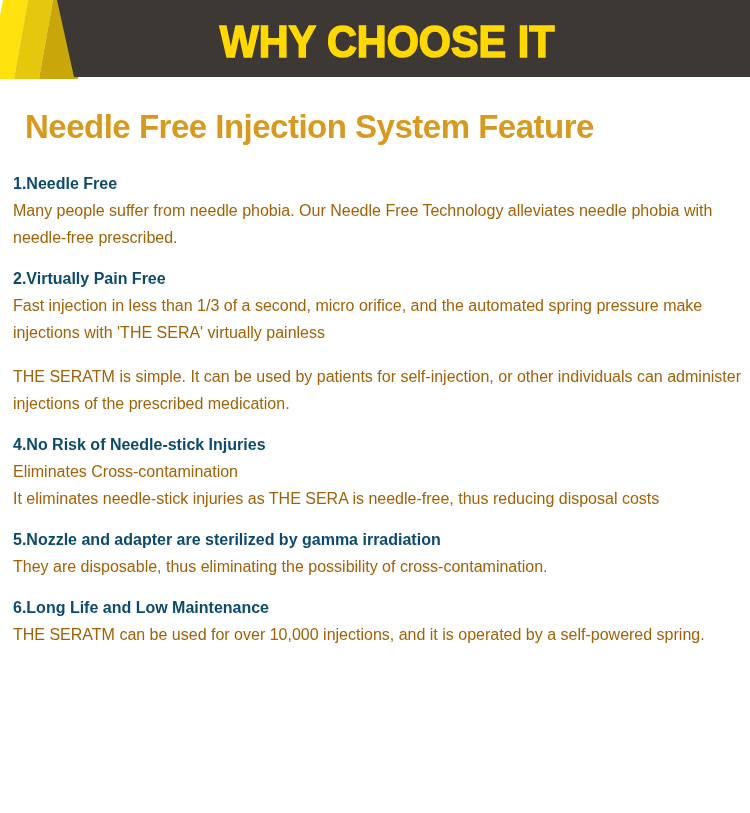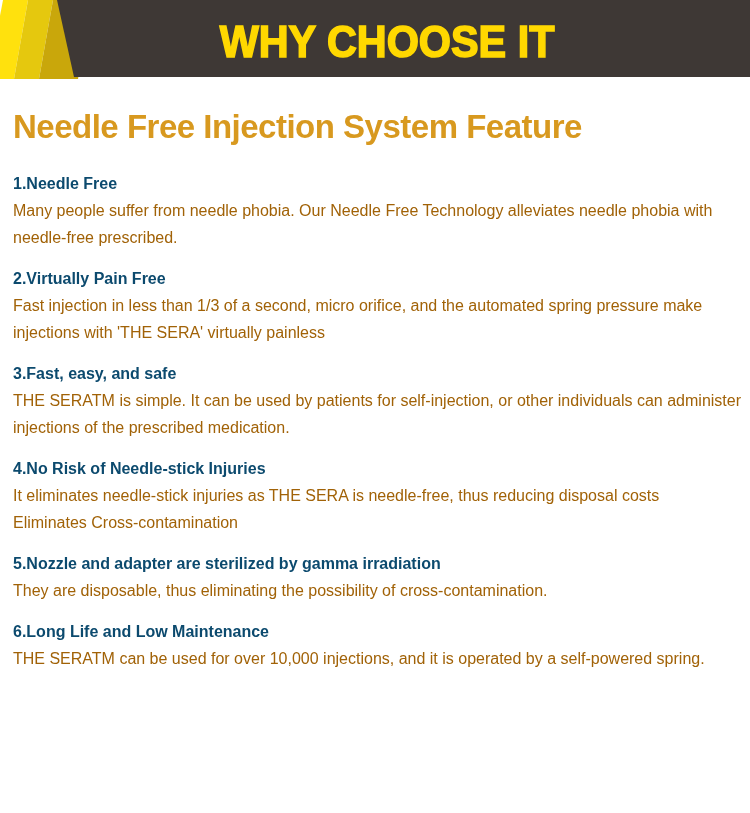--- a/index.html
+++ b/index.html
@@ -39,21 +39,21 @@
     transform: scaleX(0.94);
     white-space: nowrap;
     line-height: 1;
     padding-bottom: 2px;
   }
   main {
     padding-left: 13px;
     padding-right: 10px;
   }
   h1.page-title {
-    margin: 27px 0 27px 0;
+    margin: 27px 0 27px 12px;
     font-size: 33px;
     line-height: 39px;
     font-weight: bold;
     letter-spacing: -0.5px;
     color: #D8991F;
     white-space: nowrap;
   }
   section.feature {
     margin: 0 0 17px 0;
   }
@@ -96,29 +96,28 @@
     <div class="line">needle-free prescribed.</div>
   </section>
 
   <section class="feature">
     <h2>2.Virtually Pain Free</h2>
     <div class="line">Fast injection in less than 1/3 of a second, micro orifice, and the automated spring pressure make</div>
     <div class="line">injections with 'THE SERA' virtually painless</div>
   </section>
 
   <section class="feature">
-    <h2>3.Fast, easy, and safe</h2>
     <div class="line">THE SERATM is simple. It can be used by patients for self-injection, or other individuals can administer</div>
     <div class="line">injections of the prescribed medication.</div>
   </section>
 
   <section class="feature">
     <h2>4.No Risk of Needle-stick Injuries</h2>
+    <div class="line">Eliminates Cross-contamination</div>
     <div class="line">It eliminates needle-stick injuries as THE SERA is needle-free, thus reducing disposal costs</div>
-    <div class="line">Eliminates Cross-contamination</div>
   </section>
 
   <section class="feature">
     <h2>5.Nozzle and adapter are sterilized by gamma irradiation</h2>
     <div class="line">They are disposable, thus eliminating the possibility of cross-contamination.</div>
   </section>
 
   <section class="feature">
     <h2>6.Long Life and Low Maintenance</h2>
     <div class="line">THE SERATM can be used for over 10,000 injections, and it is operated by a self-powered spring.</div>

